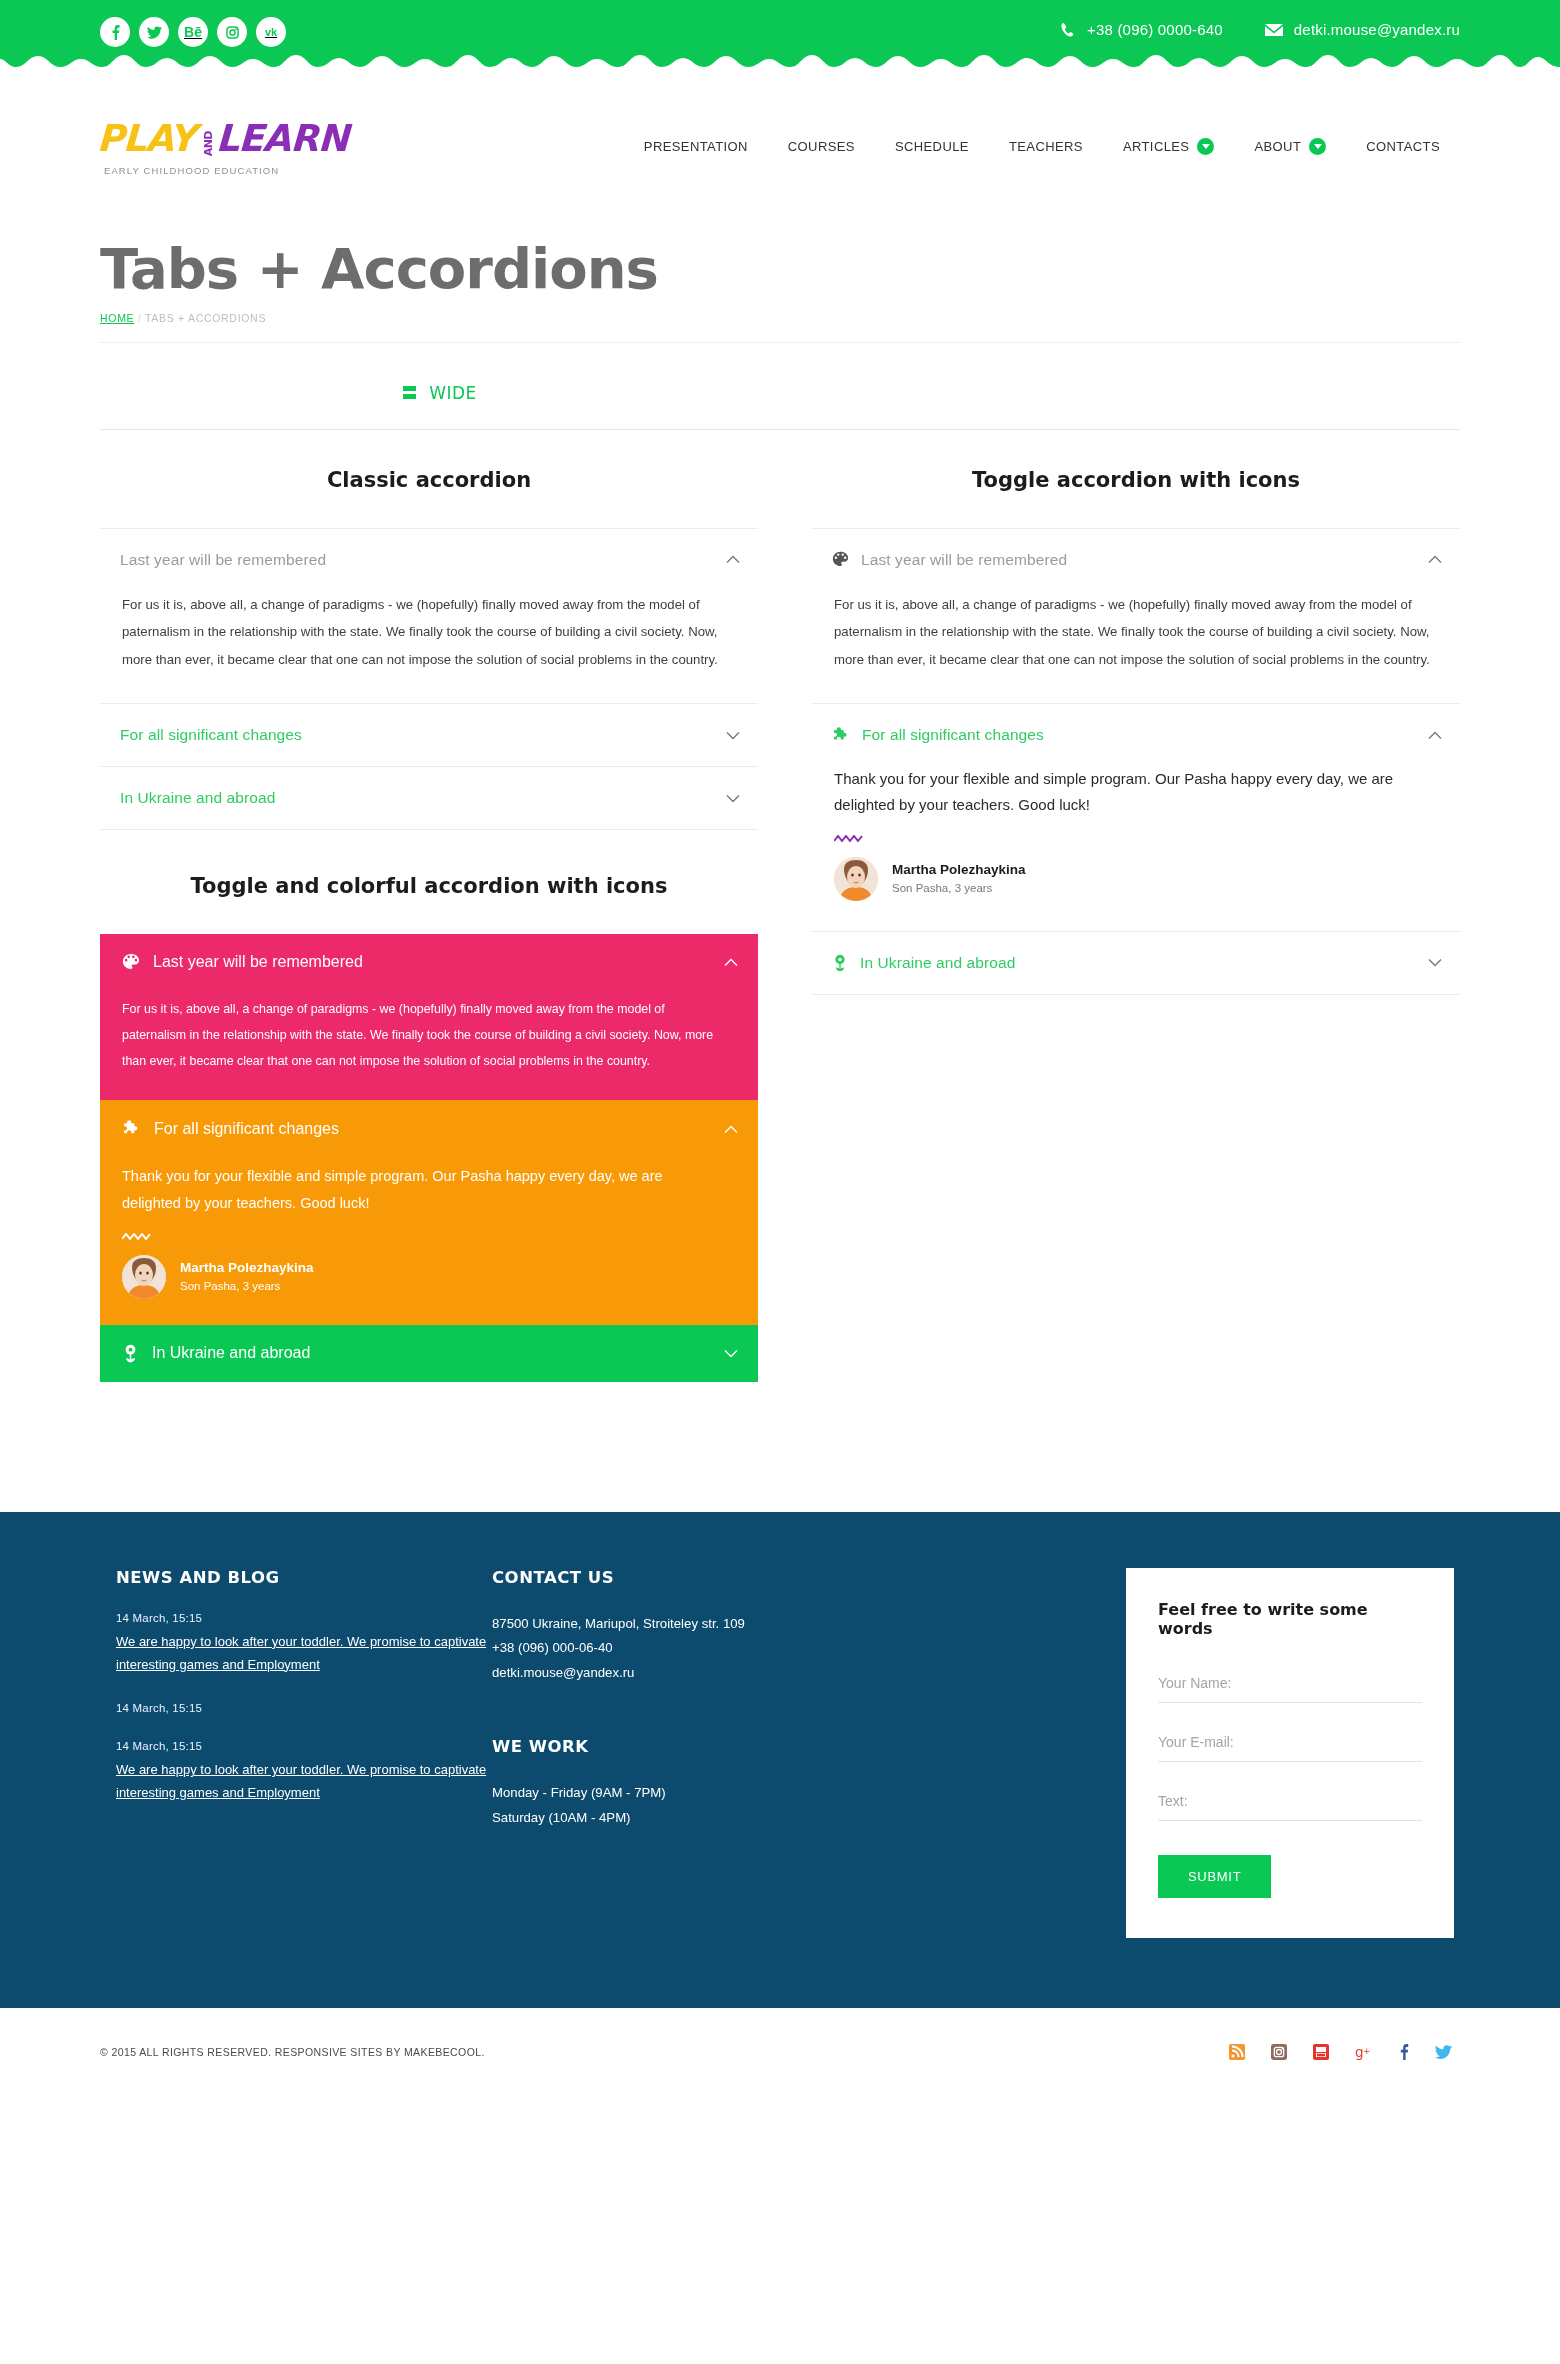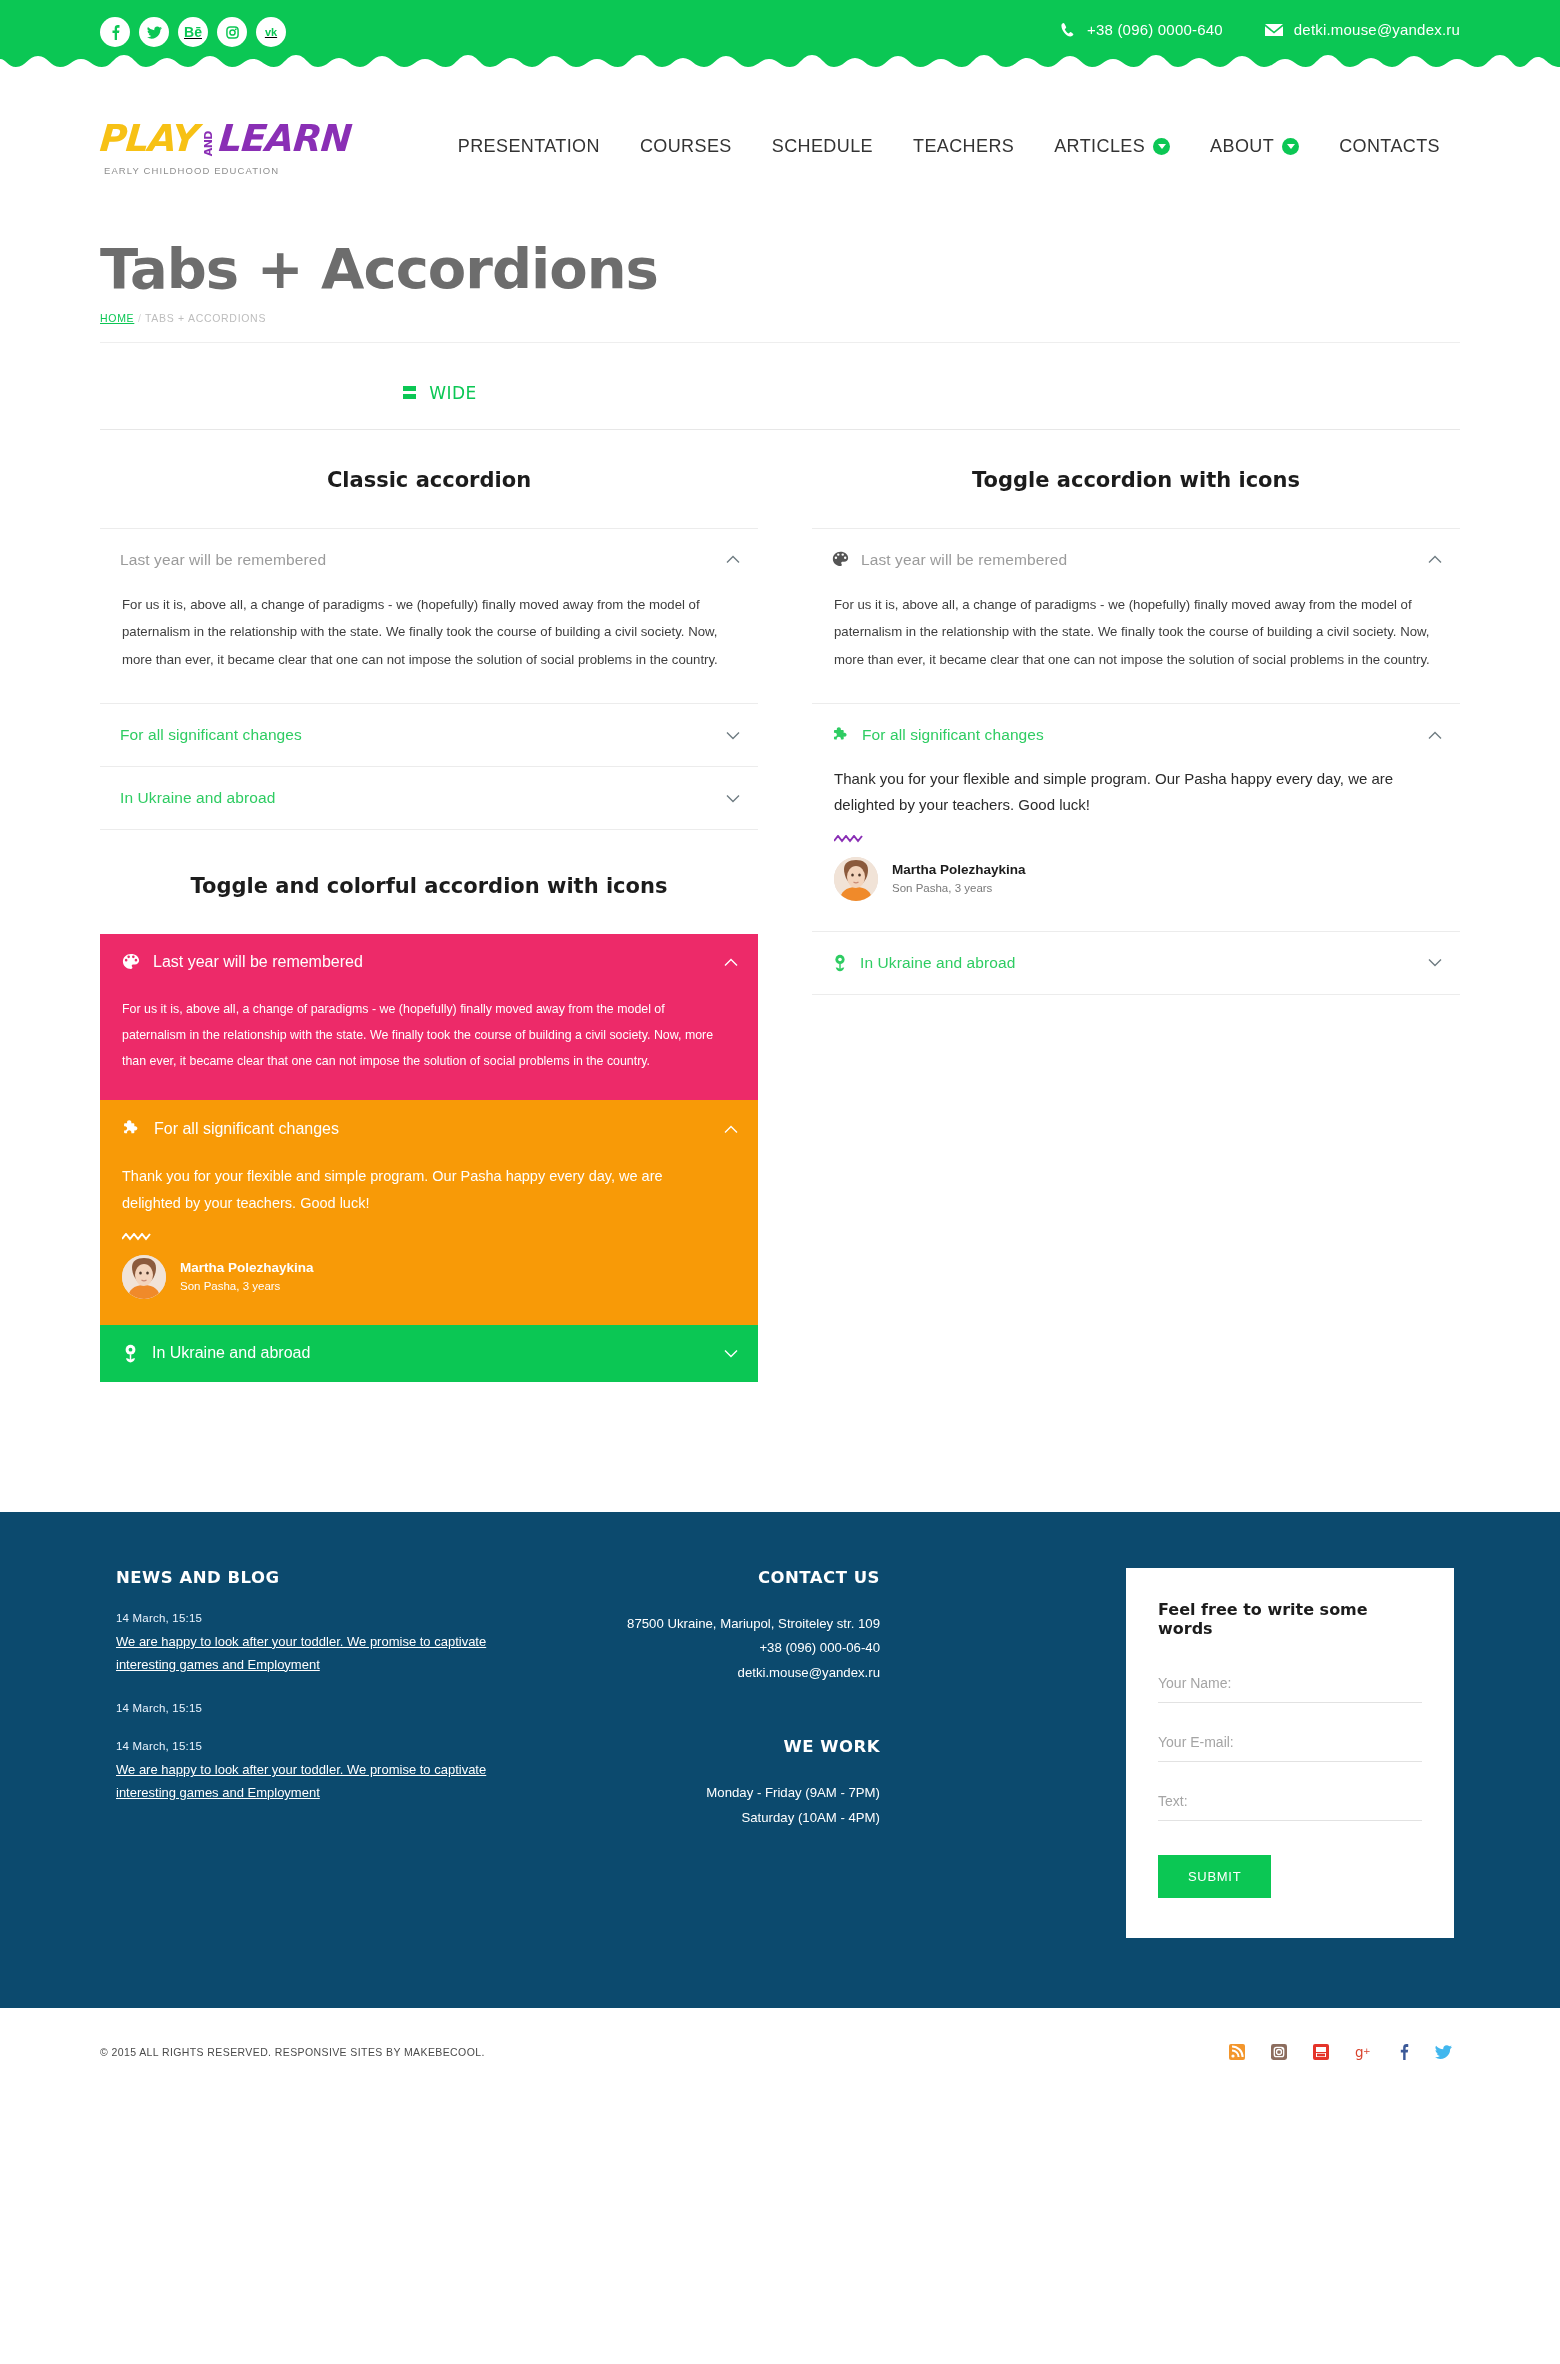--- a/index.html
+++ b/index.html
@@ -82,21 +82,21 @@
     font-weight: bold; font-size: 37px; color: #8a2fb5;
     letter-spacing: -1px; font-style: italic;
     transform: skewX(-5deg);
   }
   .logo-tag {
     font-size: 9.5px; color: #8f8f8f; letter-spacing: 1.1px;
     margin-top: 5px; margin-left: 4px;
   }
   .nav { display: flex; align-items: center; gap: 0; }
   .nav-item {
-    font-size: 18px; color: #333333; letter-spacing: .4px;
+    font-size: 13px; color: #333333; letter-spacing: .4px;
     padding: 0 20px; cursor: pointer; white-space: nowrap;
     display: flex; align-items: center; gap: 8px;
     font-family: "Liberation Sans", sans-serif;
   }
   .nav-caret {
     width: 17px; height: 17px; border-radius: 50%;
     background: #0bc754; display: inline-flex;
     align-items: center; justify-content: center;
   }
   .nav-caret svg { display: block; }
@@ -193,21 +193,21 @@
   .author .a-name { font-size: 13.5px; font-weight: bold; line-height: 1.5; text-align: center; }
   .author .a-sub { font-size: 11.5px; line-height: 1.5; }
   .author.dark .a-name { color: #1c1c1c; }
   .author.dark .a-sub { color: #7a7a7a; }
   .author.light .a-name, .author.light .a-sub { color: #ffffff; }
 
   
   .footer { background: #0c4a6e; width: 100%; padding: 56px 0 70px 0; margin-top: 130px; }
   .footer-inner { width: 1360px; margin: 0 auto; display: flex; }
   .f-col-news { width: 390px; padding-left: 16px; }
-  .f-col-contact { width: 390px; padding-left: 2px; text-align: right; }
+  .f-col-contact { width: 390px; padding-left: 2px; }
   .f-col-form { flex: 1; display: flex; justify-content: flex-end; padding-right: 6px; }
   .f-title {
     color: #fff; font-size: 16.5px; font-weight: bold; letter-spacing: .5px;
     margin-bottom: 25px;
     font-family: "DejaVu Sans", sans-serif;
   }
   .news-item { margin-bottom: 26px; }
   .news-date { color: #eaf4ff; font-size: 11.5px; margin-bottom: 7px; letter-spacing: .2px; }
   .news-link {
     color: #ffffff; font-size: 13px; line-height: 1.75;

